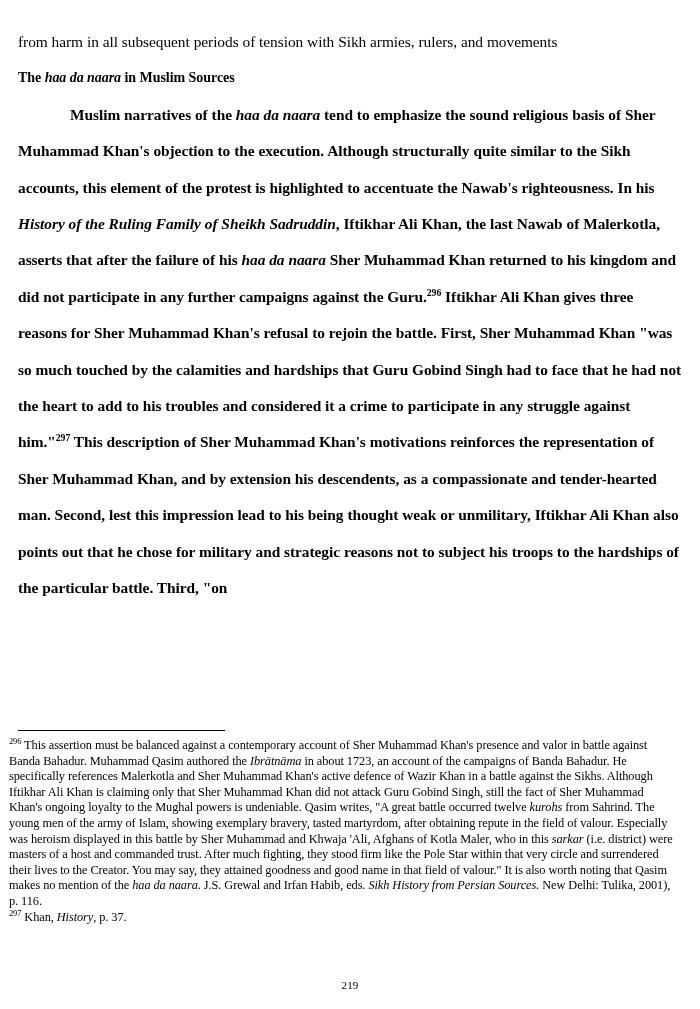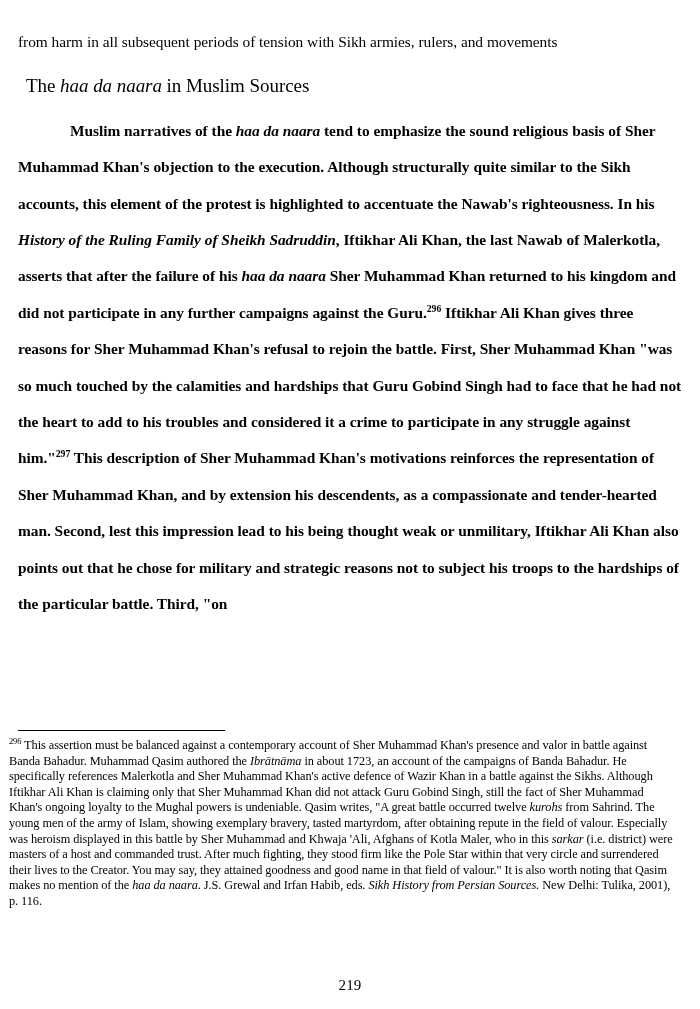--- a/index.html
+++ b/index.html
@@ -34,24 +34,24 @@
     text-align: left;
     margin: 0;
     letter-spacing: -0.05px;
     word-spacing: 0.1px;
   }
   .para.indent-first {
     text-indent: 52px;
     font-weight: bold;
   }
   .heading {
-    font-size: 19px;
+    font-size: 14px;
     line-height: 36.4px;
-    font-weight: normal;
-    margin: 8px;
+    font-weight: bold;
+    margin: 0;
     letter-spacing: -0.05px;
   }
   .heading i { font-style: italic; }
   .para i { font-style: italic; }
 
   sup.fn {
     font-size: 0.63em;
     vertical-align: super;
     line-height: 0;
   }
@@ -85,21 +85,21 @@
     line-height: 0;
   }
 
   
   .page-number {
     position: absolute;
     left: 0;
     top: 977px;
     width: 700px;
     text-align: center;
-    font-size: 15px;
+    font-size: 11px;
     line-height: 16px;
     letter-spacing: 0.2px;
   }
 </style>
 </head>
 <body>
 
 <div class="page">
 
   <div class="body-block">
@@ -111,18 +111,19 @@
     <p class="para indent-first"><span>Muslim narratives of the </span><i>haa da naara</i><span> tend to emphasize the sound religious basis of Sher Muhammad Khan's objection to the execution.  Although structurally quite similar to the Sikh accounts, this element of the protest is highlighted to accentuate the Nawab's righteousness.  In his </span><i>History of the Ruling Family of Sheikh Sadruddin</i><span>, Iftikhar Ali Khan, the last Nawab of Malerkotla, asserts that after the failure of his </span><i>haa da naara</i><span> Sher Muhammad Khan returned to his kingdom and did not participate in any further campaigns against the Guru.</span><sup class="fn">296</sup><span>  Iftikhar Ali Khan gives three reasons for Sher Muhammad Khan's refusal to rejoin the battle.  First, Sher Muhammad Khan "was so much touched by the calamities and hardships that Guru Gobind Singh had to face that he had not the heart to add to his troubles and considered it a crime to participate in any struggle against him."</span><sup class="fn">297</sup><span>  This description of Sher Muhammad Khan's motivations reinforces the representation of Sher Muhammad Khan, and by extension his descendents, as a compassionate and tender-hearted man.  Second, lest this impression lead to his being thought weak or unmilitary, Iftikhar Ali Khan also points out that he chose for military and strategic reasons not to subject his troops to the hardships of the particular battle.  Third, "on</span></p>
 
   </div>
 
   <div class="footnote-rule"></div>
 
   <div class="footnotes">
 
     <p class="fn-para"><sup class="fn-num">296</sup><span> This assertion must be balanced against a contemporary account of Sher Muhammad Khan's presence and valor in battle against Banda Bahadur. Muhammad Qasim authored the </span><i>Ibrātnāma</i><span> in about 1723, an account of the campaigns of Banda Bahadur.  He specifically references Malerkotla and Sher Muhammad Khan's active defence of Wazir Khan in a battle against the Sikhs.  Although Iftikhar Ali Khan is claiming only that Sher Muhammad Khan did not attack Guru Gobind Singh, still the fact of Sher Muhammad Khan's ongoing loyalty to the Mughal powers is undeniable.  Qasim writes, "A great battle occurred twelve </span><i>kurohs</i><span> from Sahrind.  The young men of the army of Islam, showing exemplary bravery, tasted martyrdom, after obtaining repute in the field of valour.  Especially was heroism displayed in this battle by Sher Muhammad and Khwaja 'Ali, Afghans of Kotla Maler, who in this </span><i>sarkar</i><span> (i.e. district) were masters of a host and commanded trust.  After much fighting, they stood firm like the Pole Star within that very circle and surrendered their lives to the Creator.  You may say, they attained goodness and good name in that field of valour."  It is also worth noting that Qasim makes no mention of the </span><i>haa da naara</i><span>.  J.S. Grewal and Irfan Habib, eds. </span><i>Sikh History from Persian Sources.</i><span> New Delhi: Tulika, 2001), p. 116.</span></p>
 
+    <p class="fn-para"><sup class="fn-num">297</sup><span> Khan, </span><i>History</i><span>, p. 37.</span></p>
 
   </div>
 
   <div class="page-number">219</div>
 
 </div>
 
 </body></html>

